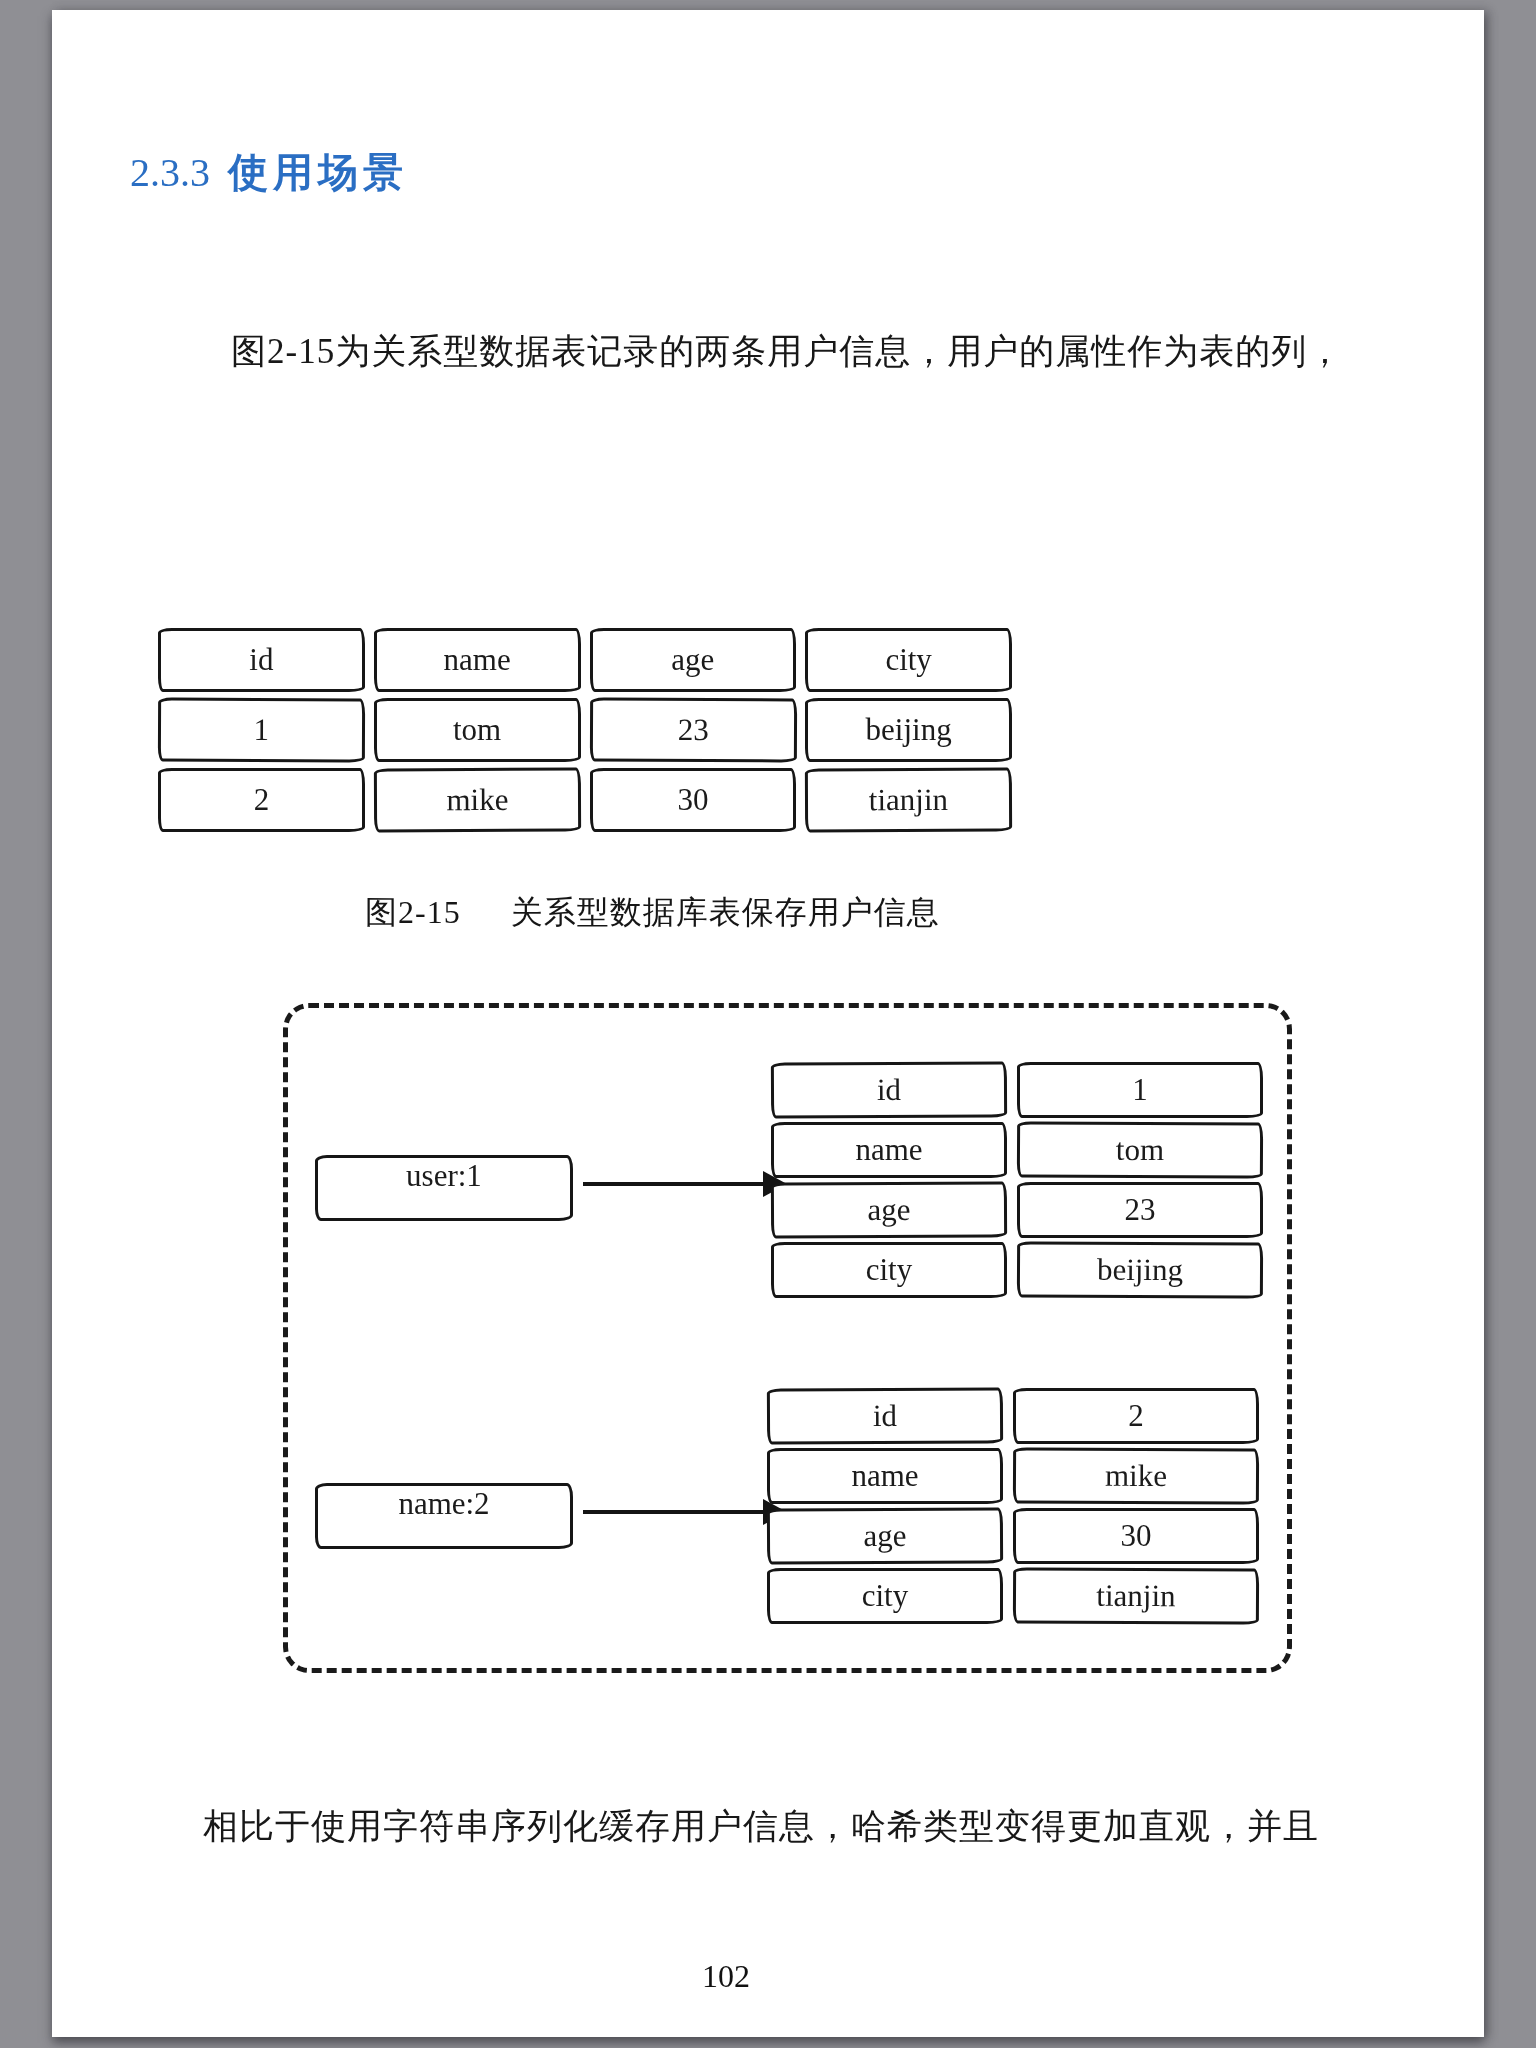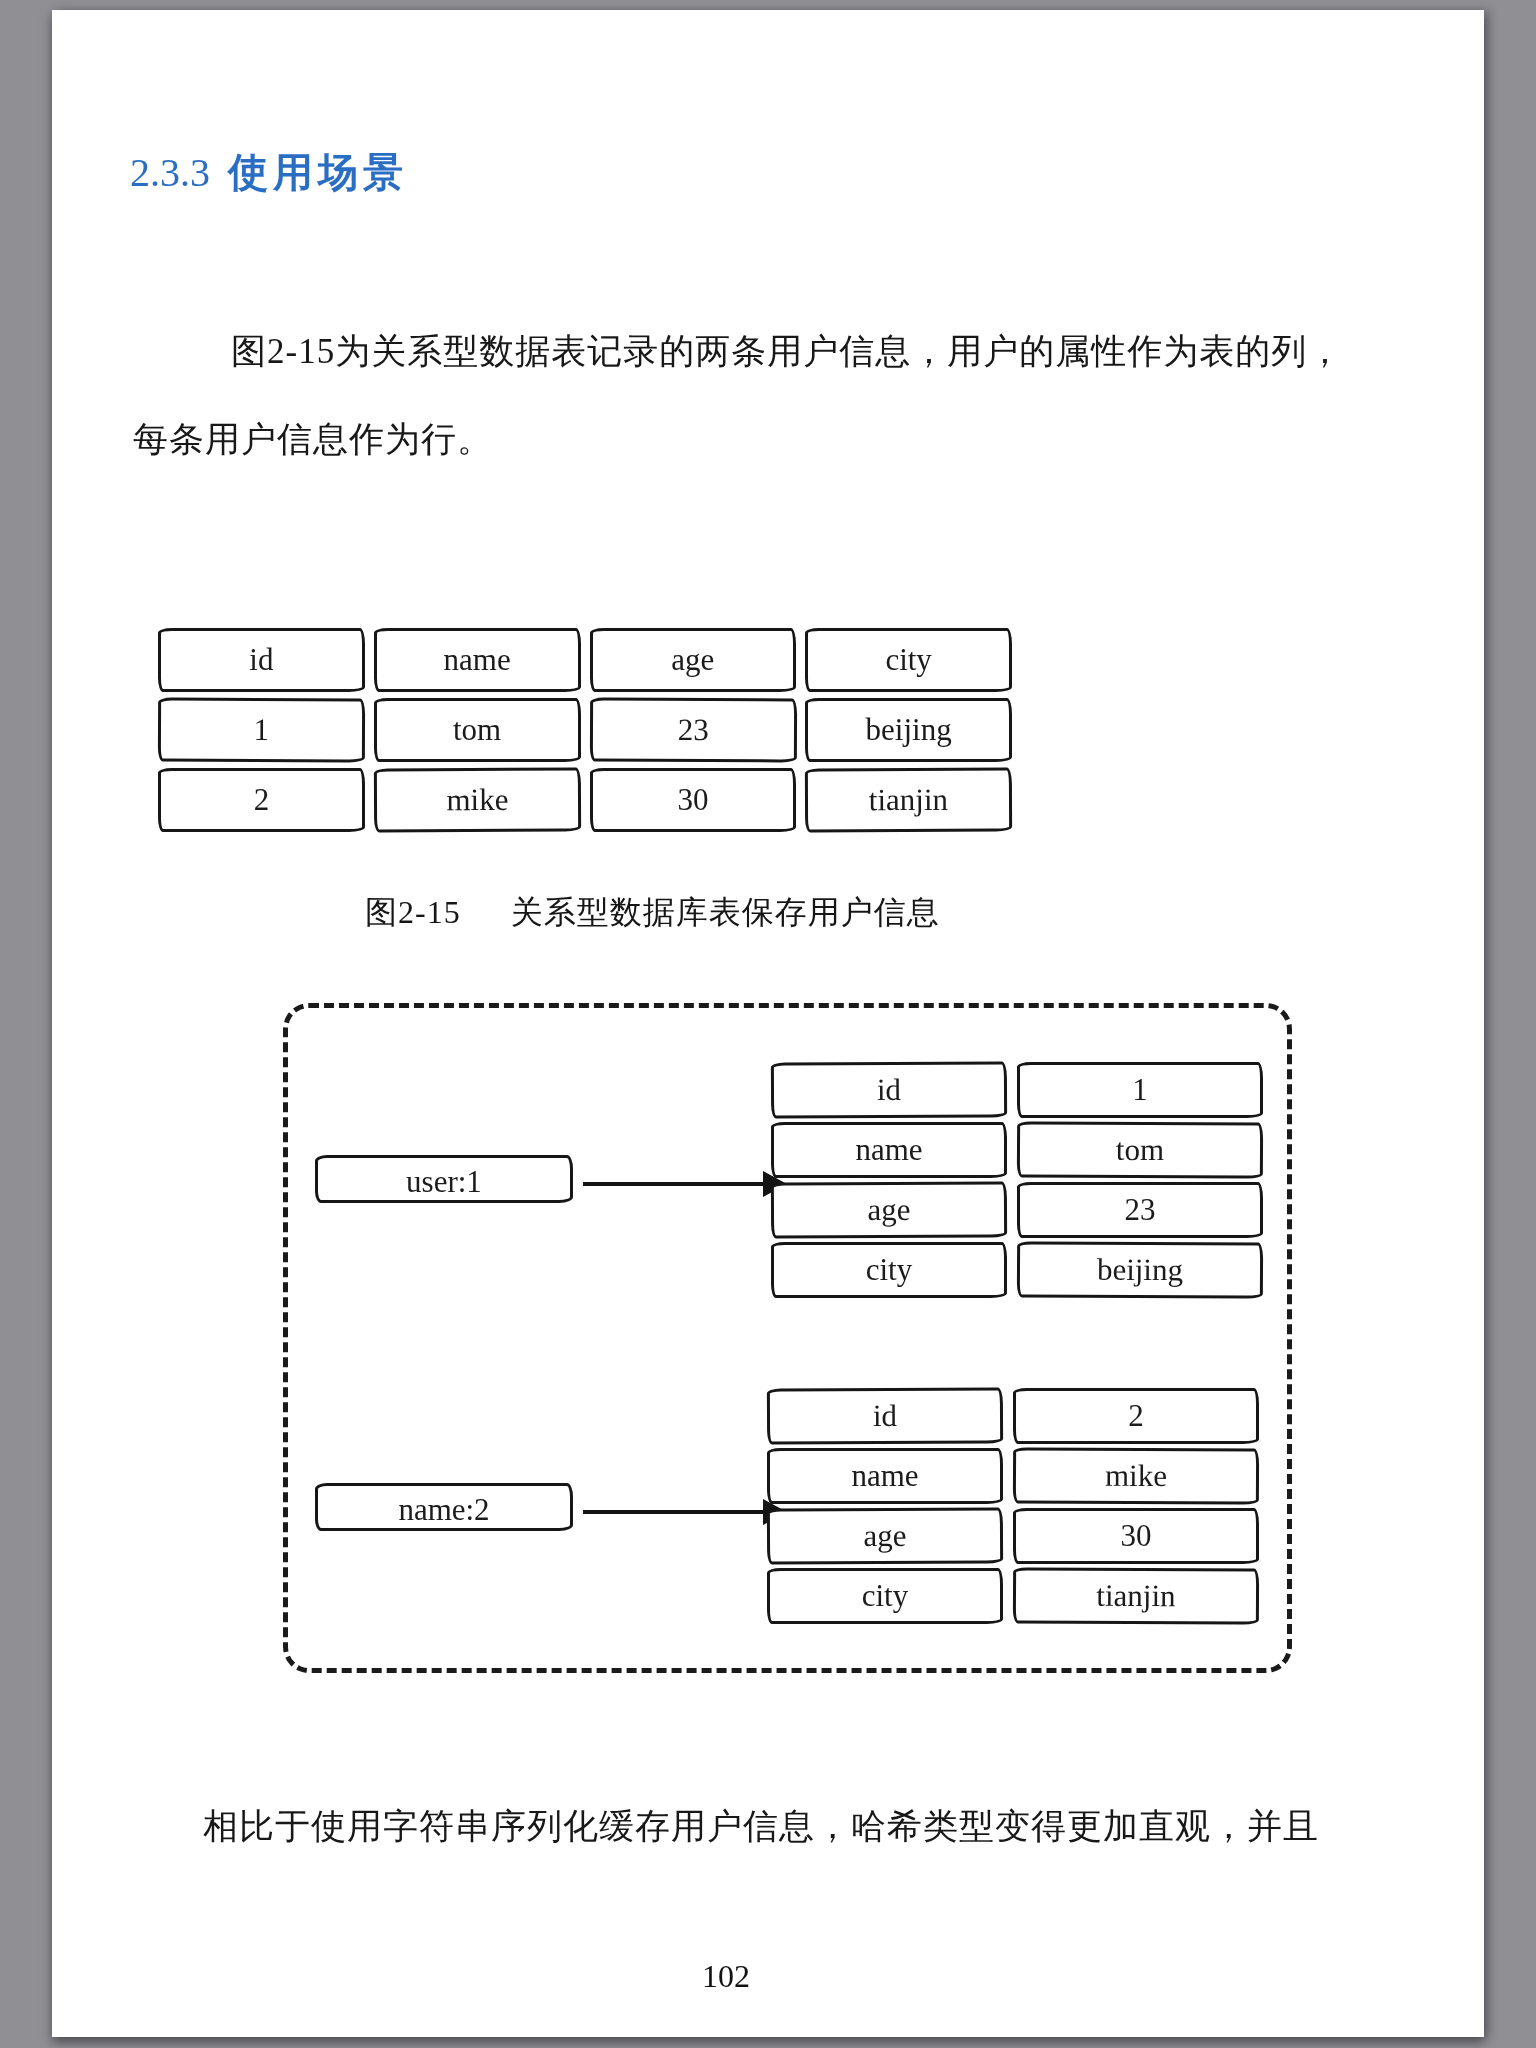--- a/index.html
+++ b/index.html
@@ -53,24 +53,24 @@
     display:flex; gap:50px; align-items:baseline;
     font-size:32px; color:#161616; white-space:nowrap; letter-spacing:1px;
   }
 
   
   .diagram {
     left:231px; top:993px; width:1009px; height:670px;
     border:5px dashed #1a1a1a; border-radius:26px;
   }
   .keybox {
-    position:absolute; left:27px; width:258px; height:48px;
+    position:absolute; left:27px; width:258px; height:66px;
     border:3px solid #161616;
     border-radius:12px 6px 14px 6px / 6px 14px 6px 12px;
-    display:flex; align-items:flex-end; justify-content:center;
+    display:flex; align-items:flex-start; justify-content:center;
     font-size:31px; color:#1b1b1b;
   }
   .arrow { position:absolute; width:204px; height:26px; }
   .arrow .line { position:absolute; left:0; top:11px; width:180px; height:4px; background:#141414; }
   .arrow .head {
     position:absolute; right:0; top:0; width:0; height:0;
     border-left:24px solid #141414;
     border-top:13px solid transparent;
     border-bottom:13px solid transparent;
   }
@@ -91,21 +91,20 @@
 <body>
 
 <div class="page">
 
   <div class="abs heading">
     <span class="num">2.3.3</span>
     <span class="title">使用场景</span>
   </div>
 
   <div class="abs para" style="left:151px; top:320px;margin-left:28px;">图2-15为关系型数据表记录的两条用户信息，用户的属性作为表的列，</div>
-  <div class="abs para" style="left:81px; top:408px;">每条用户信息作为行。</div>
 
 
   <div class="abs f15">
     <div class="f15col">
       <div class="cell">id</div>
       <div class="cell">1</div>
       <div class="cell">2</div>
     </div>
     <div class="f15col">
       <div class="cell">name</div>

